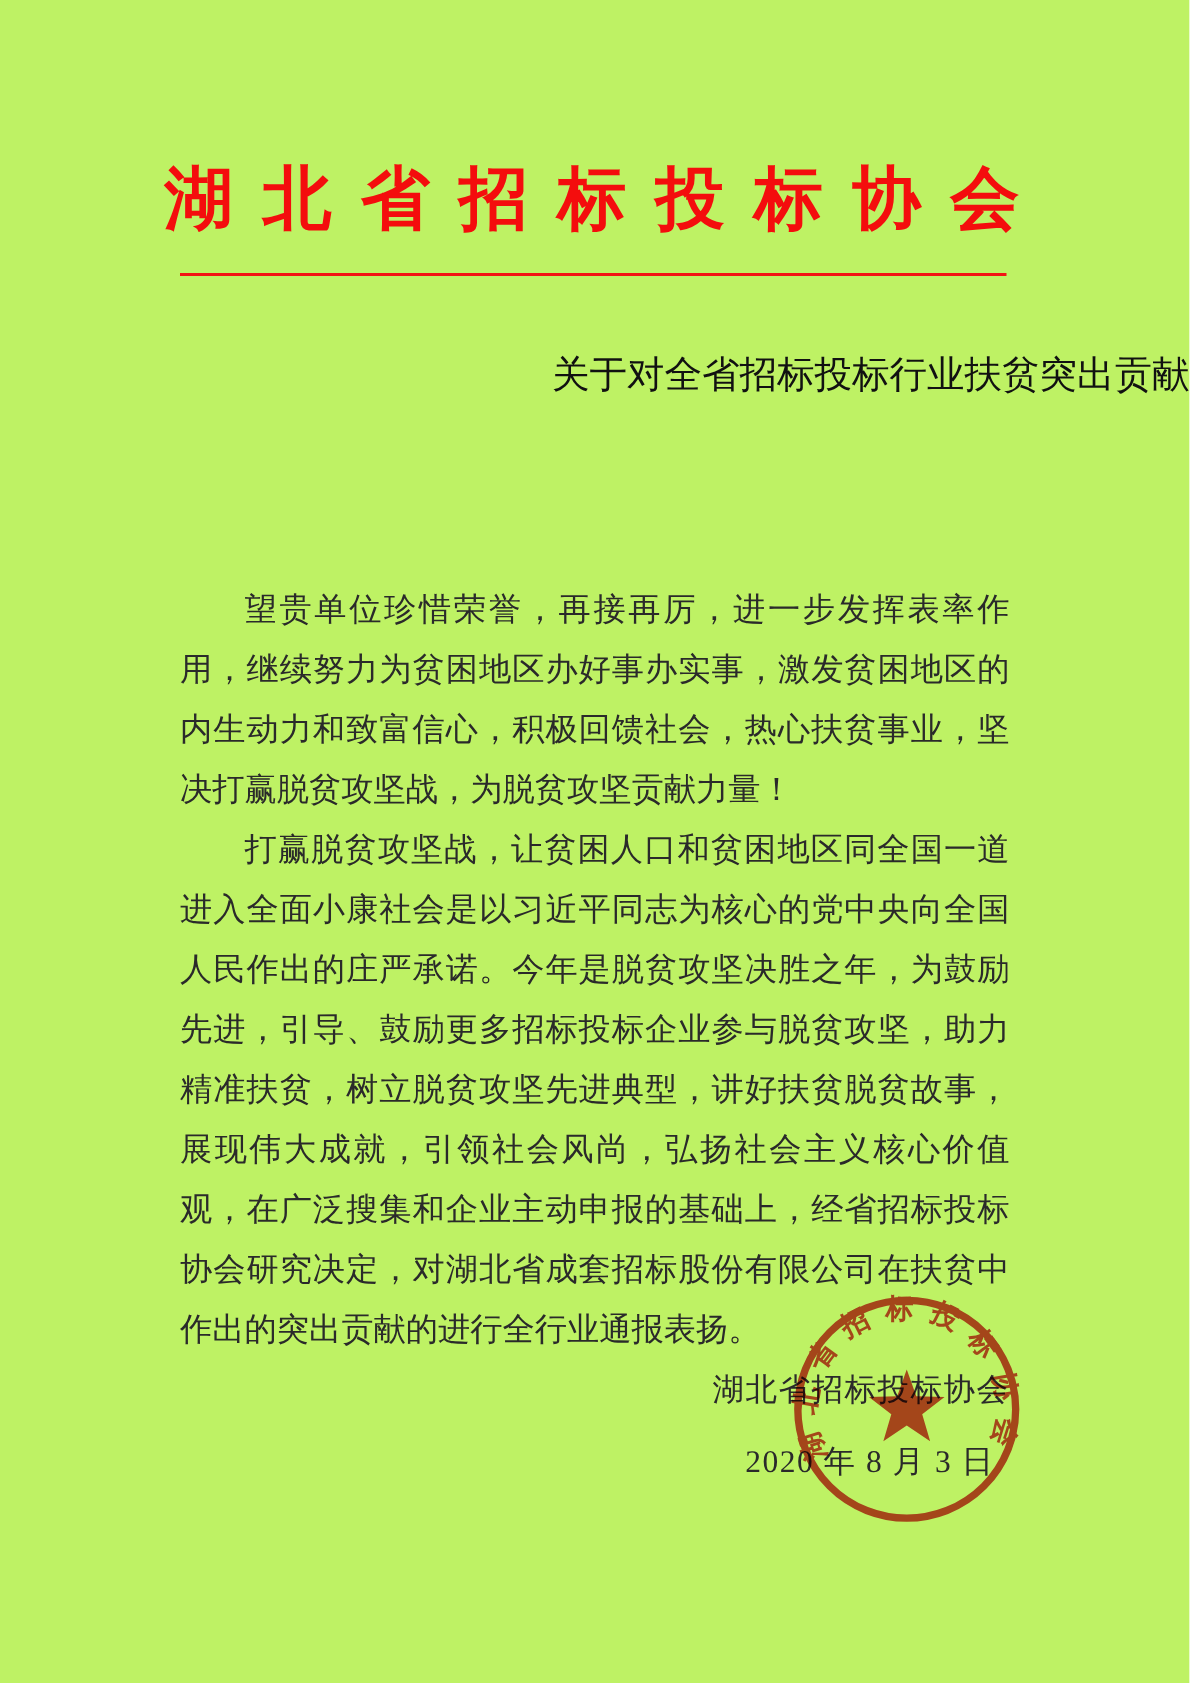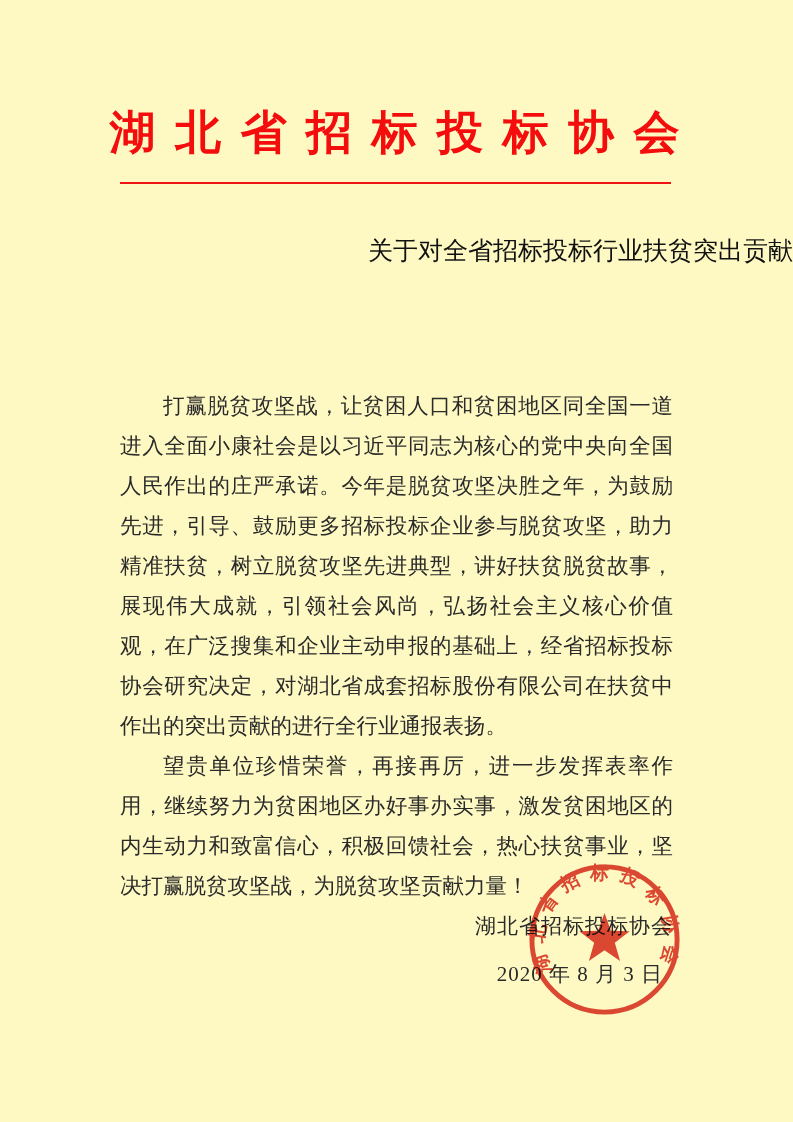--- a/index.html
+++ b/index.html
@@ -6,21 +6,21 @@
     --red:#f40d0d;
     --rule-red:#f21414;
     --seal-red:#d93a30;
     --ink:#1f1f1f;
   }
   html,body{margin:0;padding:0;background:#ffffff;}
   .page{
     position:relative;
     width:793px;height:1122px;
     margin:0 auto;
-    background:#fef9c3;
+    background:#bef264;
     overflow:hidden;
     font-family:"Liberation Serif","DejaVu Serif",serif;
     color:var(--ink);
   }
   .letterhead{
     position:absolute;top:102px;left:0;right:0;
     text-align:center;
     font-size:46px;
     font-weight:bold;
     letter-spacing:4px;
@@ -95,22 +95,22 @@
   <div class="letterhead">湖 北 省 招 标 投 标 协 会</div>
 
   <div class="red-rule"></div>
 
   <div class="doc-title">
     <div>关于对全省招标投标行业扶贫突出贡献</div>
   </div>
 
 
   <div class="body-text">
+    <p>望贵单位珍惜荣誉，再接再厉，进一步发挥表率作用，继续努力为贫困地区办好事办实事，激发贫困地区的内生动力和致富信心，积极回馈社会，热心扶贫事业，坚决打赢脱贫攻坚战，为脱贫攻坚贡献力量！</p>
     <p>打赢脱贫攻坚战，让贫困人口和贫困地区同全国一道进入全面小康社会是以习近平同志为核心的党中央向全国人民作出的庄严承诺。今年是脱贫攻坚决胜之年，为鼓励先进，引导、鼓励更多招标投标企业参与脱贫攻坚，助力精准扶贫，树立脱贫攻坚先进典型，讲好扶贫脱贫故事，展现伟大成就，引领社会风尚，弘扬社会主义核心价值观，在广泛搜集和企业主动申报的基础上，经省招标投标协会研究决定，对湖北省成套招标股份有限公司在扶贫中作出的突出贡献的进行全行业通报表扬。</p>
-    <p>望贵单位珍惜荣誉，再接再厉，进一步发挥表率作用，继续努力为贫困地区办好事办实事，激发贫困地区的内生动力和致富信心，积极回馈社会，热心扶贫事业，坚决打赢脱贫攻坚战，为脱贫攻坚贡献力量！</p>
   </div>
 
   <div class="signature">湖北省招标投标协会</div>
 
   <div class="date-line">2020 年 8 月 3 日</div>
 
   <svg class="seal" viewBox="0 0 160 160" aria-hidden="true">
     <defs>
       <path id="sealArc" d="M 29.2,115.6 A 62,62 0 1 1 130.8,115.6" fill="none"></path>
     </defs>

